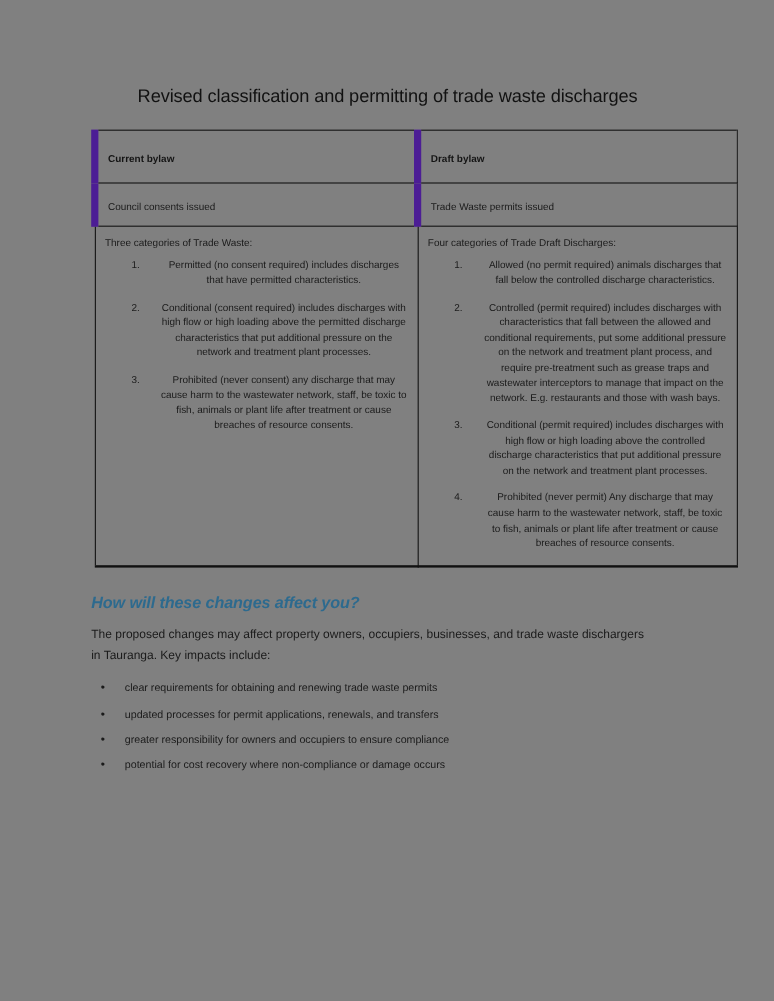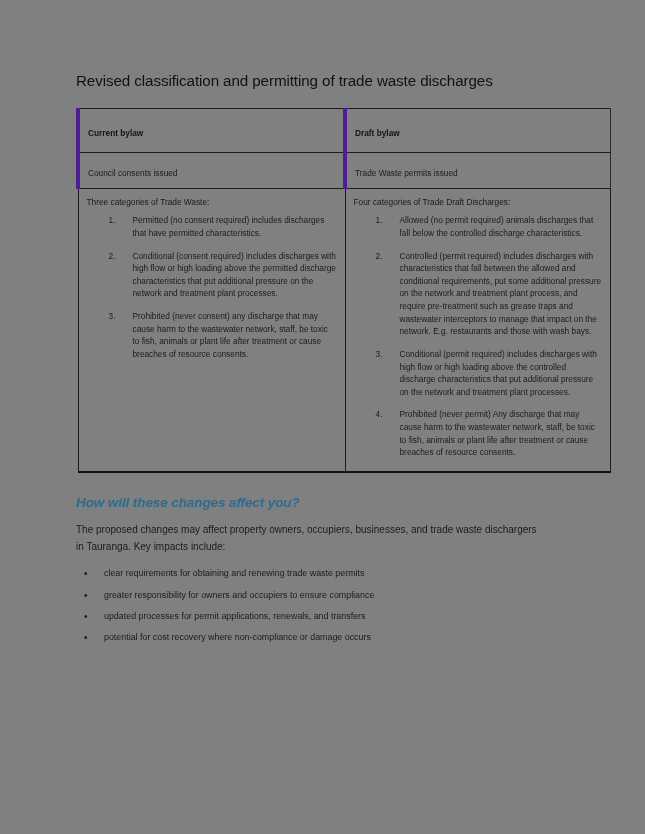--- a/index.html
+++ b/index.html
@@ -27,34 +27,35 @@
     top: 72px;
     width: 494px;
   }
   .doc-title {
     font-size: 15.2px;
     font-weight: 400;
     color: #111;
     letter-spacing: -0.1px;
     margin: 0 0 18px 0;
     line-height: 1.2;
+    text-align: center;
   }
   table.compare {
     width: 494px;
     border-collapse: collapse;
     table-layout: fixed;
     border-top: 1.5px solid #1c1c1c;
     border-bottom: 2.5px solid #111;
     border-left: 1.5px solid #1c1c1c;
     border-right: 1.5px solid #1c1c1c;
   }
   table.compare td {
     vertical-align: top;
     padding: 7px 8px 9px 8px;
-    border-left: 4px solid #4c1d95;
+    border-left: 6px solid #4c1d95;
     border-right: 1px solid #2b2b2b;
   }
   table.compare tr.hdr td {
     border-bottom: 1.5px solid #1c1c1c;
     padding-top: 13px;
     padding-bottom: 12px;
   }
   table.compare tr.sub td {
     border-bottom: 1.5px solid #1c1c1c;
     padding-top: 9px;
@@ -90,20 +91,21 @@
     counter-reset: catnum;
   }
   ol.cats > li {
     counter-increment: catnum;
     position: relative;
     padding-left: 46px;
     font-size: 8.3px;
     line-height: 1.52;
     margin-bottom: 10px;
     color: #1a1a1a;
+    text-align: center;
   }
   ol.cats > li:last-child { margin-bottom: 2px; }
   ol.cats > li::before {
     content: counter(catnum) ".";
     position: absolute;
     left: 22px;
     top: 0;
     font-size: 8.3px;
   }
   h2.section-title {
@@ -189,19 +191,19 @@
         </tr>
       </tbody>
     </table>
 
     <h2 class="section-title">How will these changes affect you?</h2>
 
     <p class="intro">The proposed changes may affect property owners, occupiers, businesses, and trade waste dischargers in Tauranga. Key impacts include:</p>
 
     <ul class="impacts">
       <li>clear requirements for obtaining and renewing trade waste permits</li>
+      <li>updated processes for permit applications, renewals, and transfers</li>
       <li>greater responsibility for owners and occupiers to ensure compliance</li>
-      <li>updated processes for permit applications, renewals, and transfers</li>
       <li>potential for cost recovery where non-compliance or damage occurs</li>
     </ul>
 
   </div>
 </div>
 
 </body></html>

